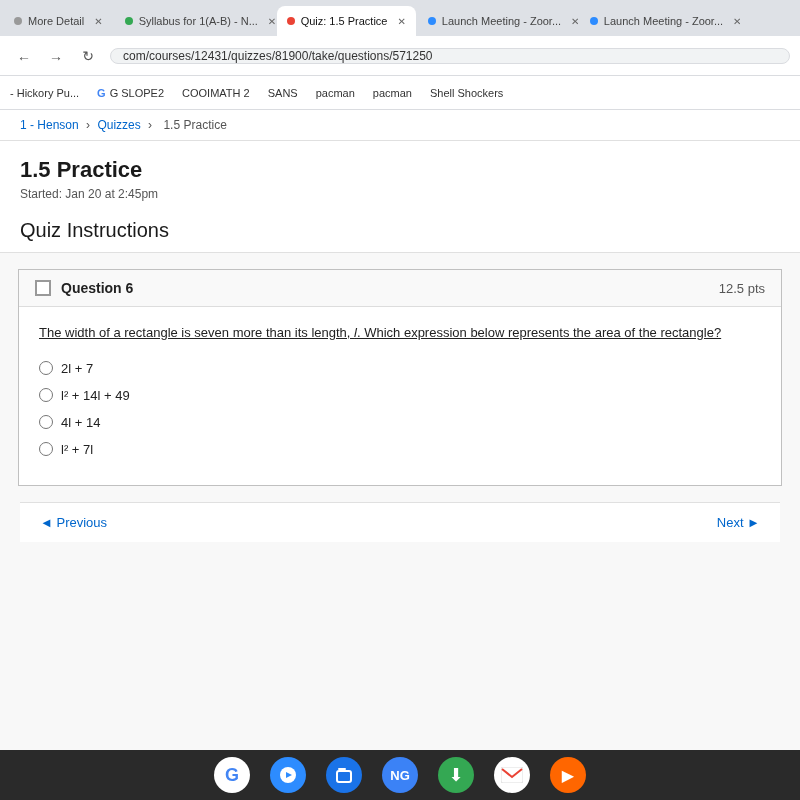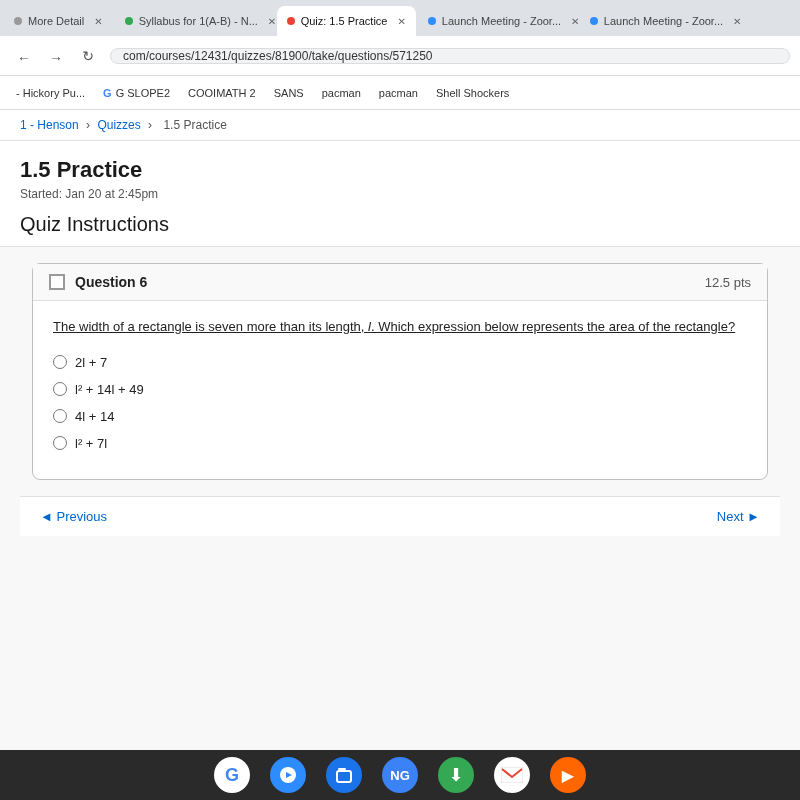--- a/index.html
+++ b/index.html
@@ -102,21 +102,21 @@
       font-size: 12px;
       color: #333;
     }
 
     
     .bookmarks-bar {
       background: #ffffff;
       height: 34px;
       display: flex;
       align-items: center;
-      padding: 0 10px;
+      padding: 0 4px;
       gap: 6px;
       border-bottom: 1px solid #dadce0;
       font-size: 11px;
       color: #333;
       flex-shrink: 0;
       overflow: hidden;
     }
 
     .bookmark-item {
       display: flex;
@@ -165,34 +165,34 @@
     .quiz-title {
       font-size: 22px;
       font-weight: bold;
       color: #1a1a1a;
       margin-bottom: 4px;
     }
 
     .quiz-started {
       font-size: 12px;
       color: #555;
-      margin-bottom: 12px;
+      margin-bottom: 18px;
     }
 
     .quiz-instructions-label {
       font-size: 20px;
       font-weight: normal;
       color: #1a1a1a;
     }
 
     
     .question-container {
-      margin: 16px 32px;
+      margin: 16px 18px;
       border: 1px solid #c0c0c0;
-      border-radius: 8px;
+      border-radius: 0;
       background: #fff;
     }
 
     .question-header {
       display: flex;
       justify-content: space-between;
       align-items: center;
       padding: 10px 16px;
       border-bottom: 1px solid #ddd;
       background: #f9f9f9;

